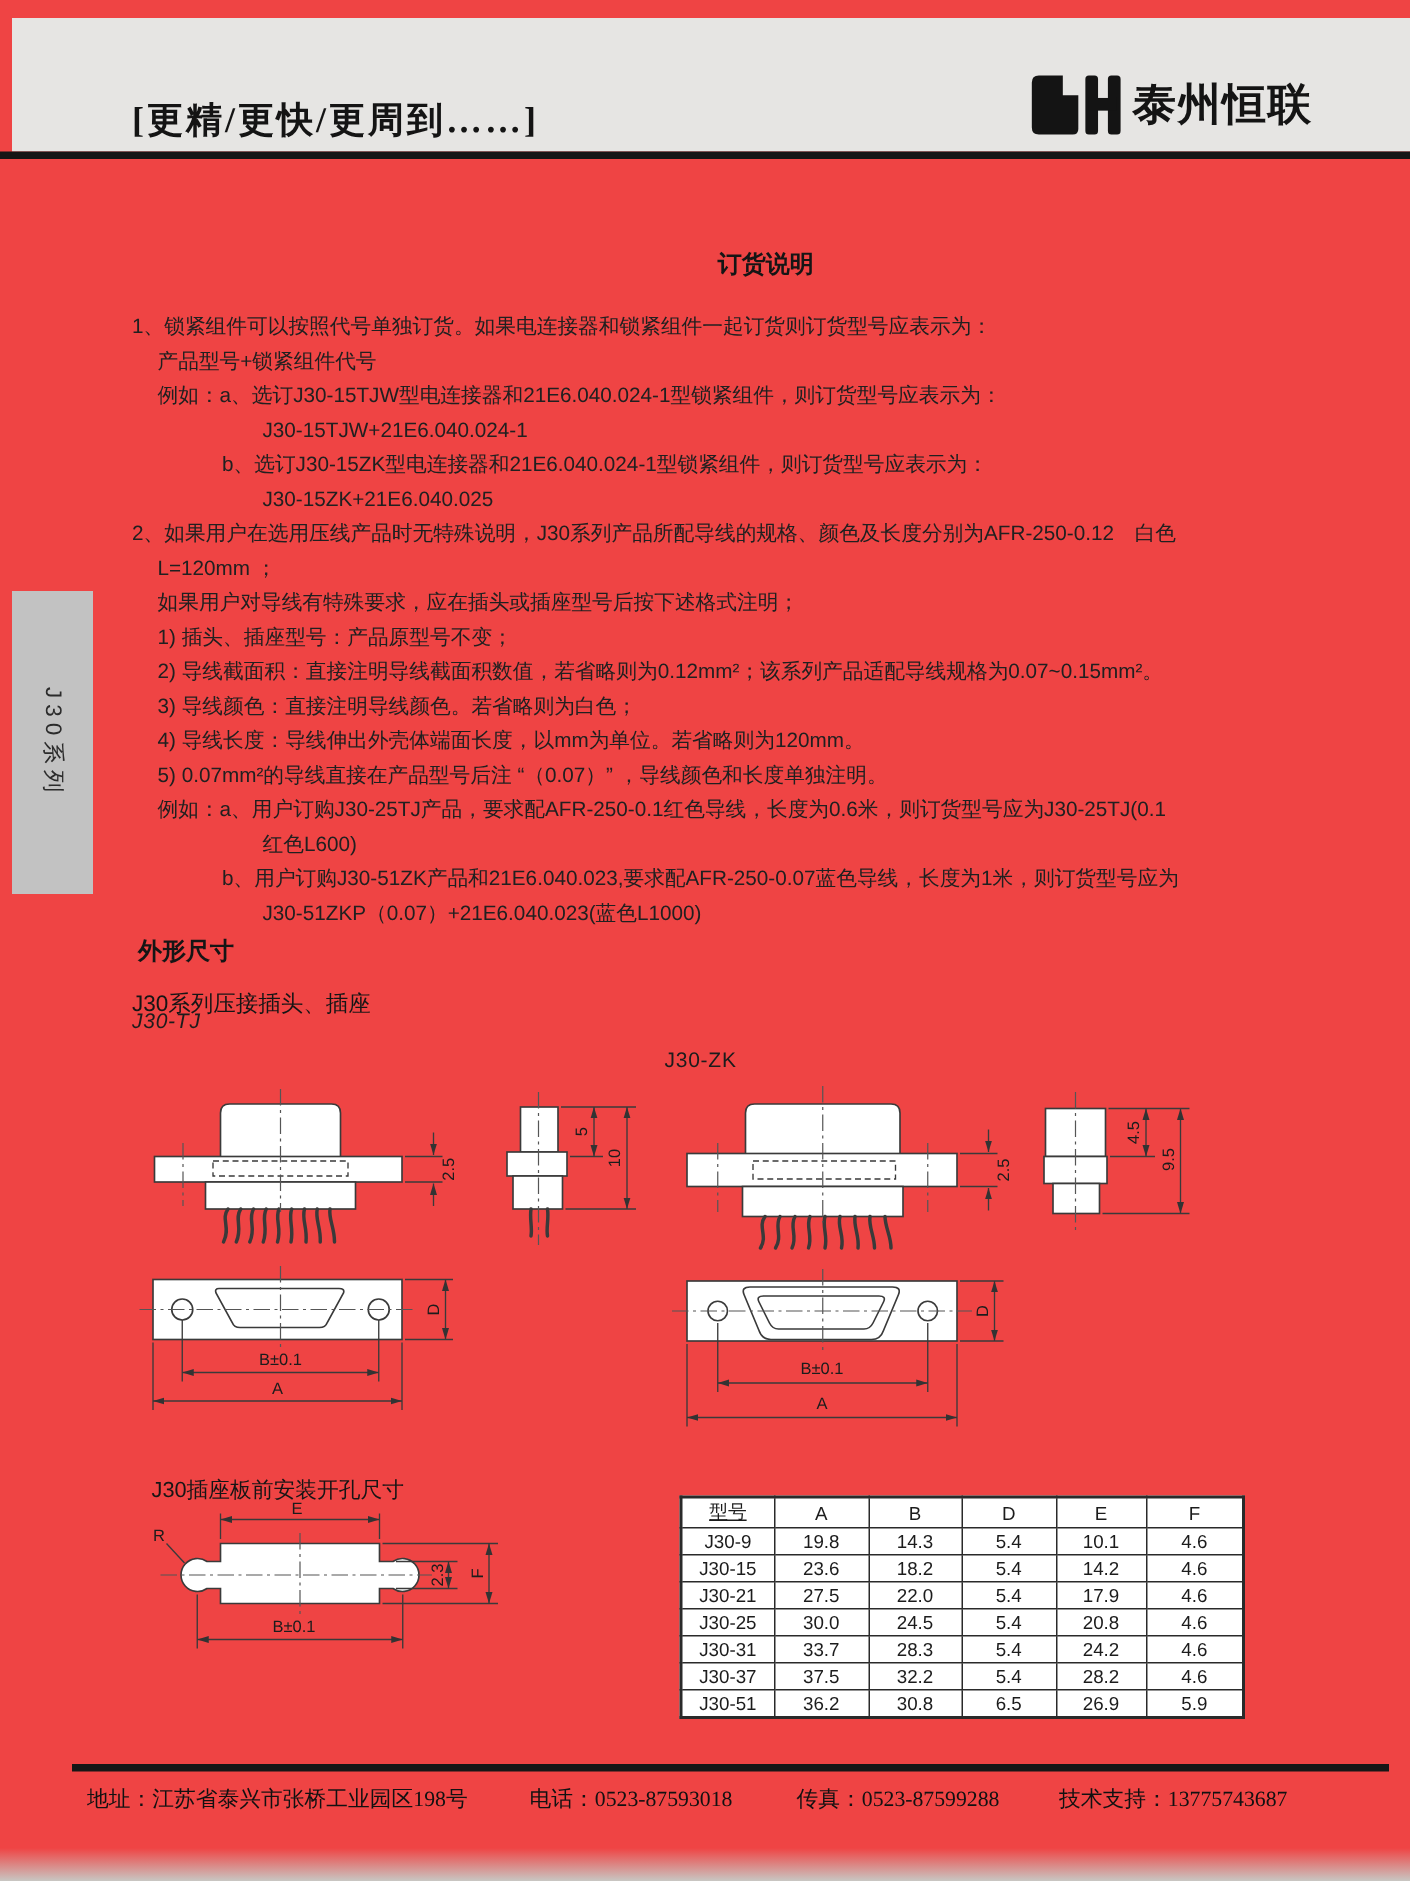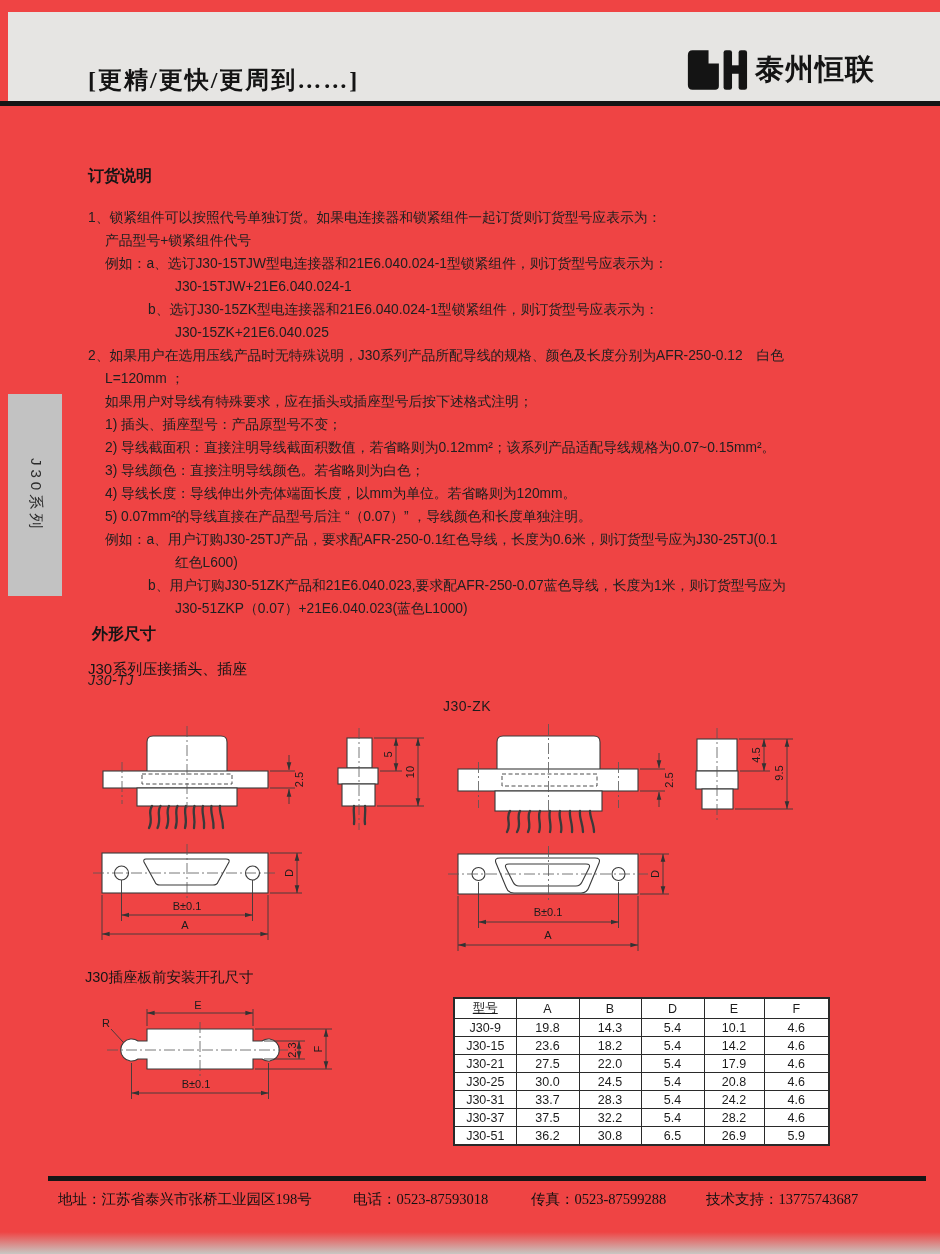--- a/index.html
+++ b/index.html
@@ -15,29 +15,29 @@
   .logo-text{font-size:29px;font-weight:bold;letter-spacing:1px;color:#141414;white-space:nowrap;}
 
   
   .series-tab{position:absolute;left:8px;top:394px;width:54px;height:202px;background:#c2c2c2;
               display:flex;align-items:center;justify-content:center;}
   .series-tab span{writing-mode:vertical-rl;text-orientation:sideways;font-size:15px;
                    letter-spacing:4px;color:#2b2b2b;}
 
   
   .ordering{position:absolute;left:88px;top:166px;width:845px;}
-  .ordering h2{margin:0 0 19px 0;font-size:16px;font-weight:600;color:#151515;}
+  .ordering h2{margin:0 0 19px 0;font-size:16px;font-weight:600;color:#151515;text-align:center;}
   .oline{height:23px;line-height:23px;font-size:13.8px;white-space:nowrap;color:#202020;}
   .ind1{margin-left:17px}.ind2{margin-left:60px}.ind3{margin-left:87px}
 
   .outline-title{position:absolute;left:88px;top:620px;margin:4px;font-size:16px;font-weight:600;color:#151515;}
   .outline-subtitle{position:absolute;left:88px;top:660px;margin:0;font-size:15px;font-weight:500;color:#151515;}
   .draw-label{position:absolute;font-size:14px;color:#1c1c1c;letter-spacing:.5px;}
   .tj-label{left:88px;top:672px;font-style:italic;} .zk-label{left:443px;top:698px;}
-  .cutout-title{position:absolute;left:85px;top:968px;margin:0;font-size:14.5px;font-weight:500;color:#151515;}
+  .cutout-title{position:absolute;left:85px;top:968px;margin:16px;font-size:14.5px;font-weight:500;color:#151515;}
 
   svg.drawing{position:absolute;overflow:visible;}
   .ol{fill:#fff;stroke:#3a3a3a;stroke-width:1.1;}
   .dash{fill:none;stroke:#3a3a3a;stroke-width:.9;stroke-dasharray:4 2.5;}
   .cl{fill:none;stroke:#555;stroke-width:.8;stroke-dasharray:11 3 2 3;}
   .dim{fill:none;stroke:#3a3a3a;stroke-width:.9;}
   .wire{fill:none;stroke:#3a3a3a;stroke-width:2.3;stroke-linecap:round;}
   text.dt{font-size:11px;fill:#1c1c1c;font-family:"Liberation Sans",sans-serif;}
 
   

